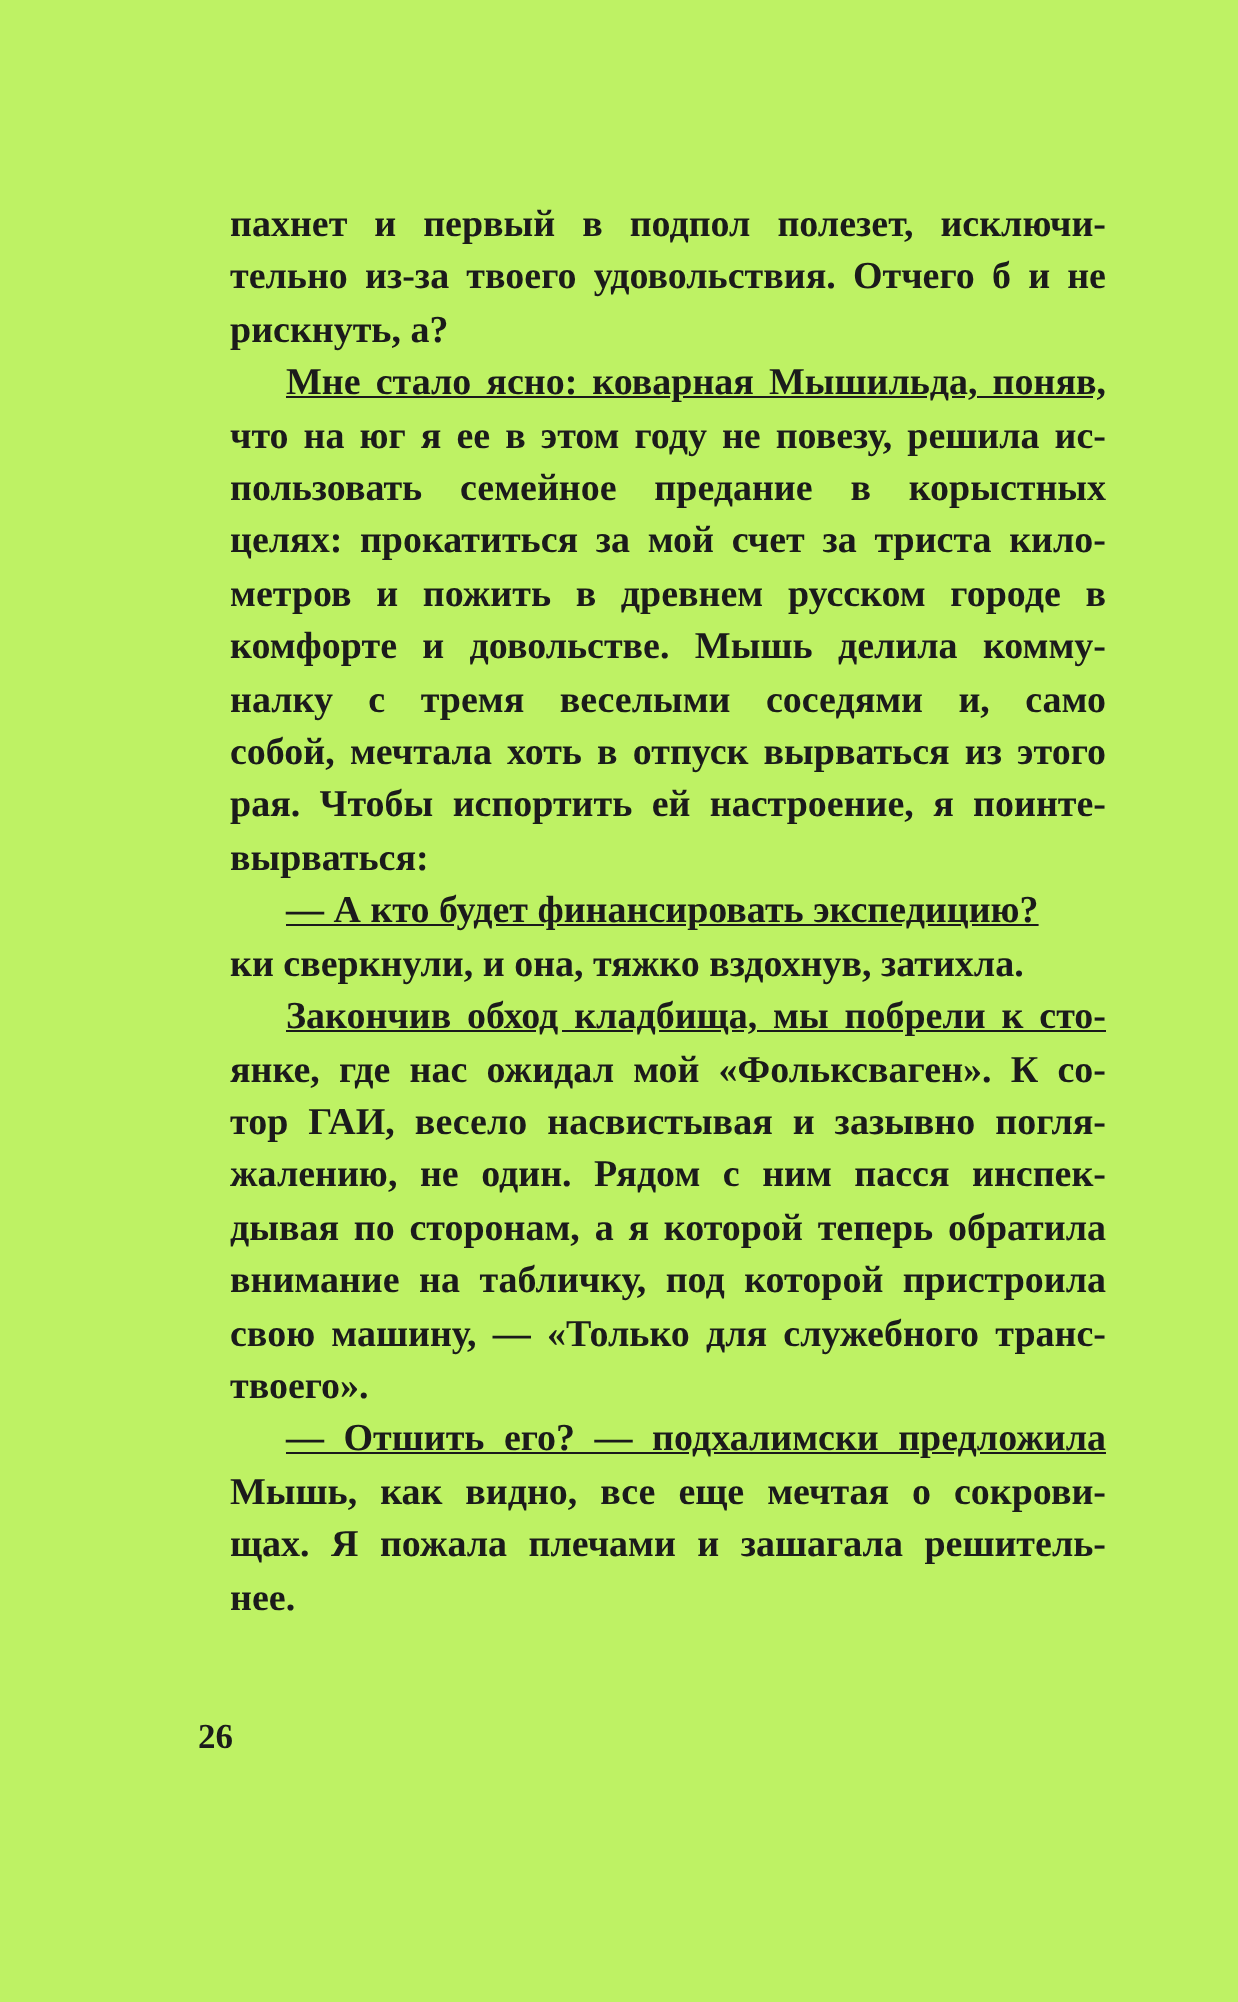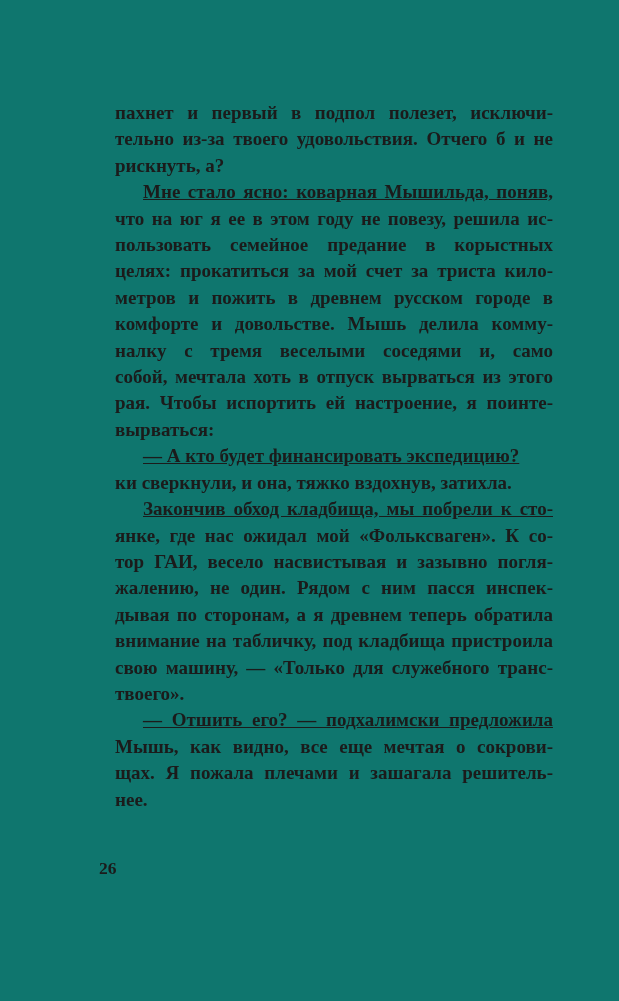--- a/index.html
+++ b/index.html
@@ -4,21 +4,21 @@
 <style>
   html, body {
     margin: 0;
     padding: 0;
     background: #ffffff;
   }
   .page {
     position: relative;
     width: 619px;
     height: 1001px;
-    background: #0f766e;
+    background: #bef264;
     overflow: hidden;
     font-family: "Liberation Serif", "DejaVu Serif", serif;
     color: #1b1b1b;
   }
   .text-block {
     position: absolute;
     left: 115px;
     top: 100px;
     width: 438px;
     font-size: 19px;
@@ -77,22 +77,22 @@
         <div class="line last indent">— А кто будет финансировать экспедицию?</div>
       </div>
       <div class="paragraph">
         <div class="line last">ки сверкнули, и она, тяжко вздохнув, затихла.</div>
       </div>
       <div class="paragraph">
         <div class="line indent">Закончив обход кладбища, мы побрели к сто-</div>
         <div class="line">янке, где нас ожидал мой «Фольксваген». К со-</div>
         <div class="line">тор ГАИ, весело насвистывая и зазывно погля-</div>
         <div class="line">жалению, не один. Рядом с ним пасся инспек-</div>
-        <div class="line">дывая по сторонам, а я древнем теперь обратила</div>
-        <div class="line">внимание на табличку, под кладбища пристроила</div>
+        <div class="line">дывая по сторонам, а я которой теперь обратила</div>
+        <div class="line">внимание на табличку, под которой пристроила</div>
         <div class="line">свою машину, — «Только для служебного транс-</div>
         <div class="line last">твоего».</div>
       </div>
       <div class="paragraph">
         <div class="line indent">— Отшить его? — подхалимски предложила</div>
         <div class="line">Мышь, как видно, все еще мечтая о сокрови-</div>
         <div class="line">щах. Я пожала плечами и зашагала решитель-</div>
         <div class="line last">нее.</div>
       </div>
     </div>

